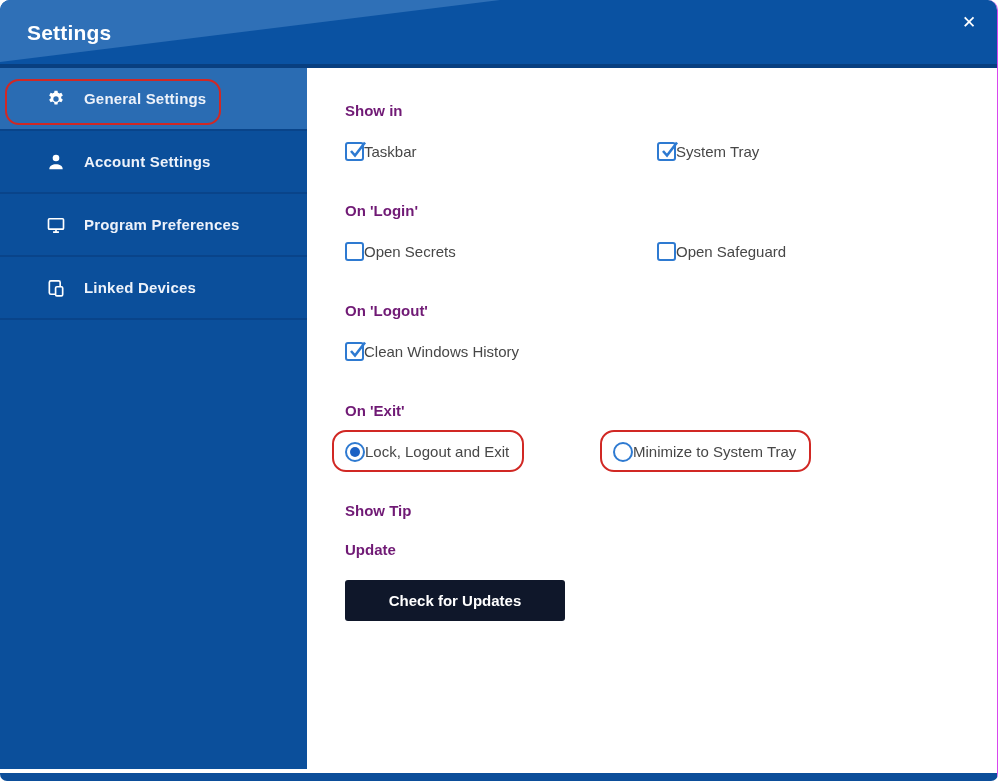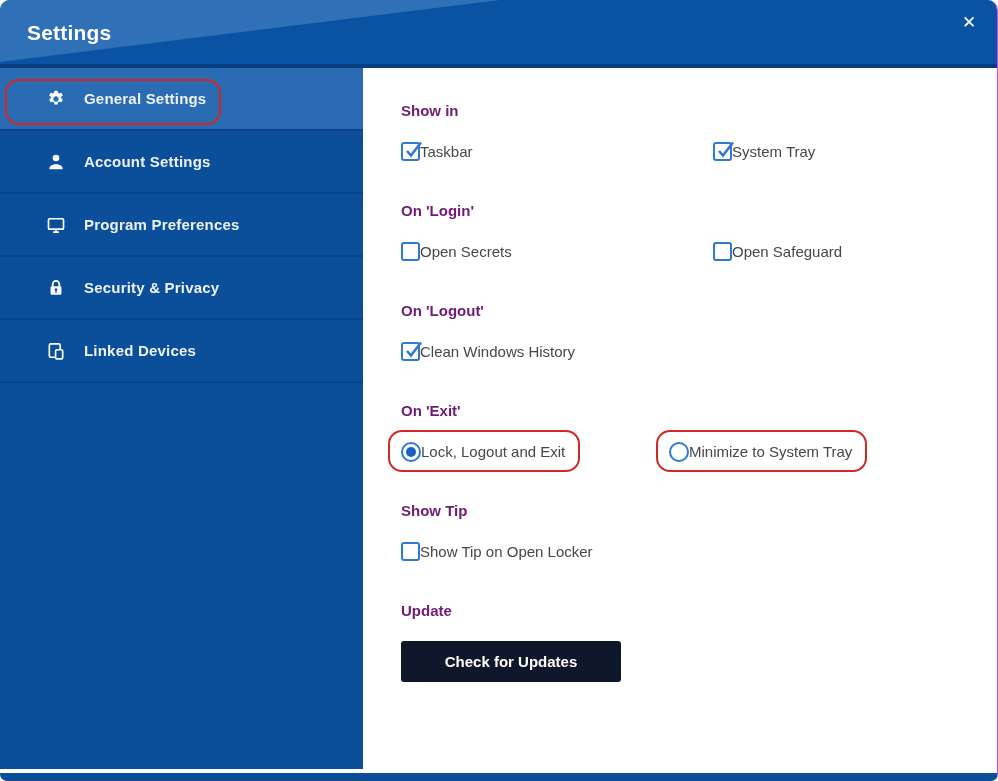--- a/index.html
+++ b/index.html
@@ -39,21 +39,21 @@
     position: absolute; right: 15px; top: 10px;
     width: 26px; height: 26px;
     color: #ffffff; font-size: 17px; line-height: 26px;
     text-align: center; cursor: pointer;
   }
 
   
   .body { display: flex; height: 701px; }
 
   
-  .sidebar { width: 363px; background: #0b4f9b; flex: none; }
+  .sidebar { width: 307px; background: #0b4f9b; flex: none; }
   .nav-item {
     position: relative;
     height: 63px;
     display: flex; align-items: center;
     padding-left: 46px;
     border-bottom: 2px solid #09448a;
     cursor: pointer;
   }
   .nav-item.active { background: #2a6cb3; }
   .nav-icon { width: 20px; height: 20px; flex: none; margin-right: 18px; }
@@ -142,31 +142,20 @@
       <div class="nav-item">
         <span class="nav-icon">
           <svg viewBox="0 0 24 24">
               <rect x="3" y="4.5" width="18" height="12.5" rx="1.2" fill="none" stroke="#ffffff" stroke-width="2"></rect>
               <path d="M12 17v3.3M8.5 20.5h7" fill="none" stroke="#ffffff" stroke-width="2"></path>
             </svg>
         </span>
         <span class="nav-label">Program Preferences</span>
       </div>
 
-      <div class="nav-item">
-        <span class="nav-icon">
-          <svg viewBox="0 0 24 24">
-              <path d="M8 10.5V7.5a4 4 0 0 1 8 0v3" fill="none" stroke="#ffffff" stroke-width="2.2"></path>
-              <rect x="5.5" y="9.8" width="13" height="10.4" rx="1.5" fill="#ffffff"></rect>
-              <circle cx="12" cy="13.9" r="1.6" fill="#0b4f9b"></circle>
-              <rect x="11.2" y="14.6" width="1.6" height="3.2" fill="#0b4f9b"></rect>
-            </svg>
-        </span>
-        <span class="nav-label">Security &amp; Privacy</span>
-      </div>
 
       <div class="nav-item">
         <span class="nav-icon">
           <svg viewBox="0 0 24 24">
               <rect x="4" y="3.5" width="13" height="16" rx="1.8" fill="none" stroke="#ffffff" stroke-width="2"></rect>
               <rect x="11.5" y="10.5" width="8.5" height="11" rx="1.6" fill="#0b4f9b" stroke="#ffffff" stroke-width="2"></rect>
             </svg>
         </span>
         <span class="nav-label">Linked Devices</span>
       </div>
@@ -227,25 +216,19 @@
           <span class="ann ann-radio"></span>
         </span>
         <span class="opt">
           <span class="radio"></span>
           <span class="opt-label">Minimize to System Tray</span>
           <span class="ann ann-radio"></span>
         </span>
       </div>
 
       <div class="section-heading">Show Tip</div>
-      <div class="row">
-        <span class="opt">
-          <span class="checkbox"></span>
-          <span class="opt-label">Show Tip on Open Locker</span>
-        </span>
-      </div>
 
       <div class="section-heading">Update</div>
       <button class="green-btn">Check for Updates</button>
 
     </div>
   </div>
 </div>
 
 </body></html>

